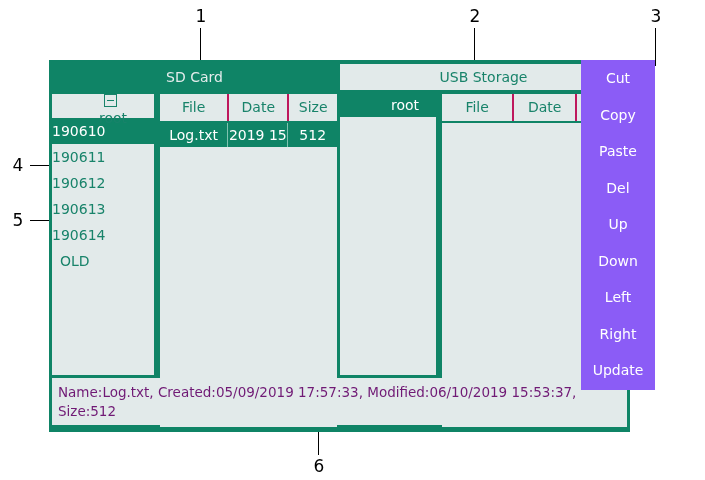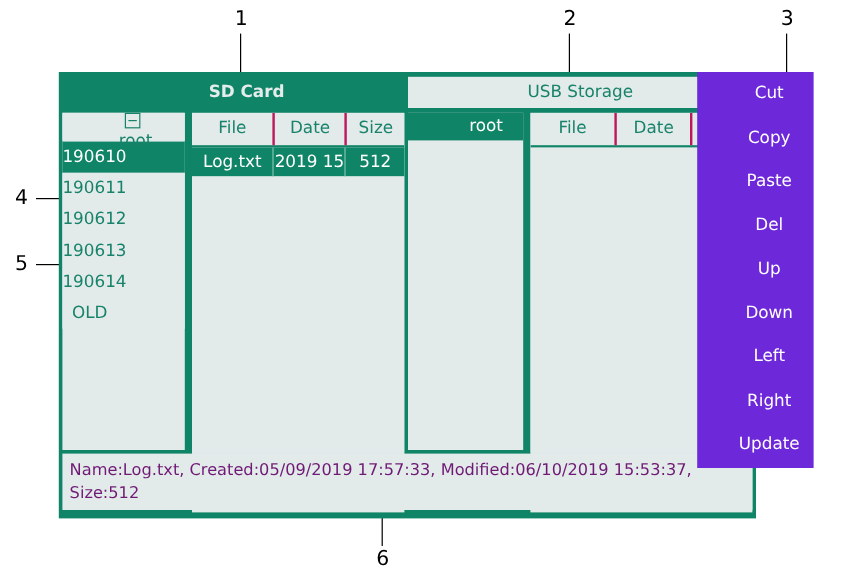--- a/index.html
+++ b/index.html
@@ -64,21 +64,21 @@
     box-sizing: border-box;
   }
   .tab.active {
     background: #0f8466;
     color: #e4ecec;
   }
   .tab.inactive {
     background: #e2eaea;
     color: #18836a;
   }
-  #tab-sd   { left: 14px;   width: 285px; font-weight: bold; }
+  #tab-sd   { left: 3px;   width: 285px; }
   #tab-usb  { left: 291px; width: 287px; }
 
   
   .section {
     position: absolute;
     top: 34px;
     height: 281px;
   }
   #section-sd  { left: 3px;   width: 285px; }
   #section-usb { left: 291px; width: 287px; }
@@ -209,22 +209,21 @@
     background: #e2eaea;
   }
 
   
   #buttons {
     position: absolute;
     left: 581px;
     top: 60px;
     width: 74px;
     height: 330px;
-    background: #6d28d9;
-    padding-left: 23px;
+    background: #8b5cf6;
   }
   .side-btn {
     height: 36.5px;
     line-height: 36.5px;
     text-align: center;
     color: #ffffff;
     font-size: 14px;
   }
 
   

